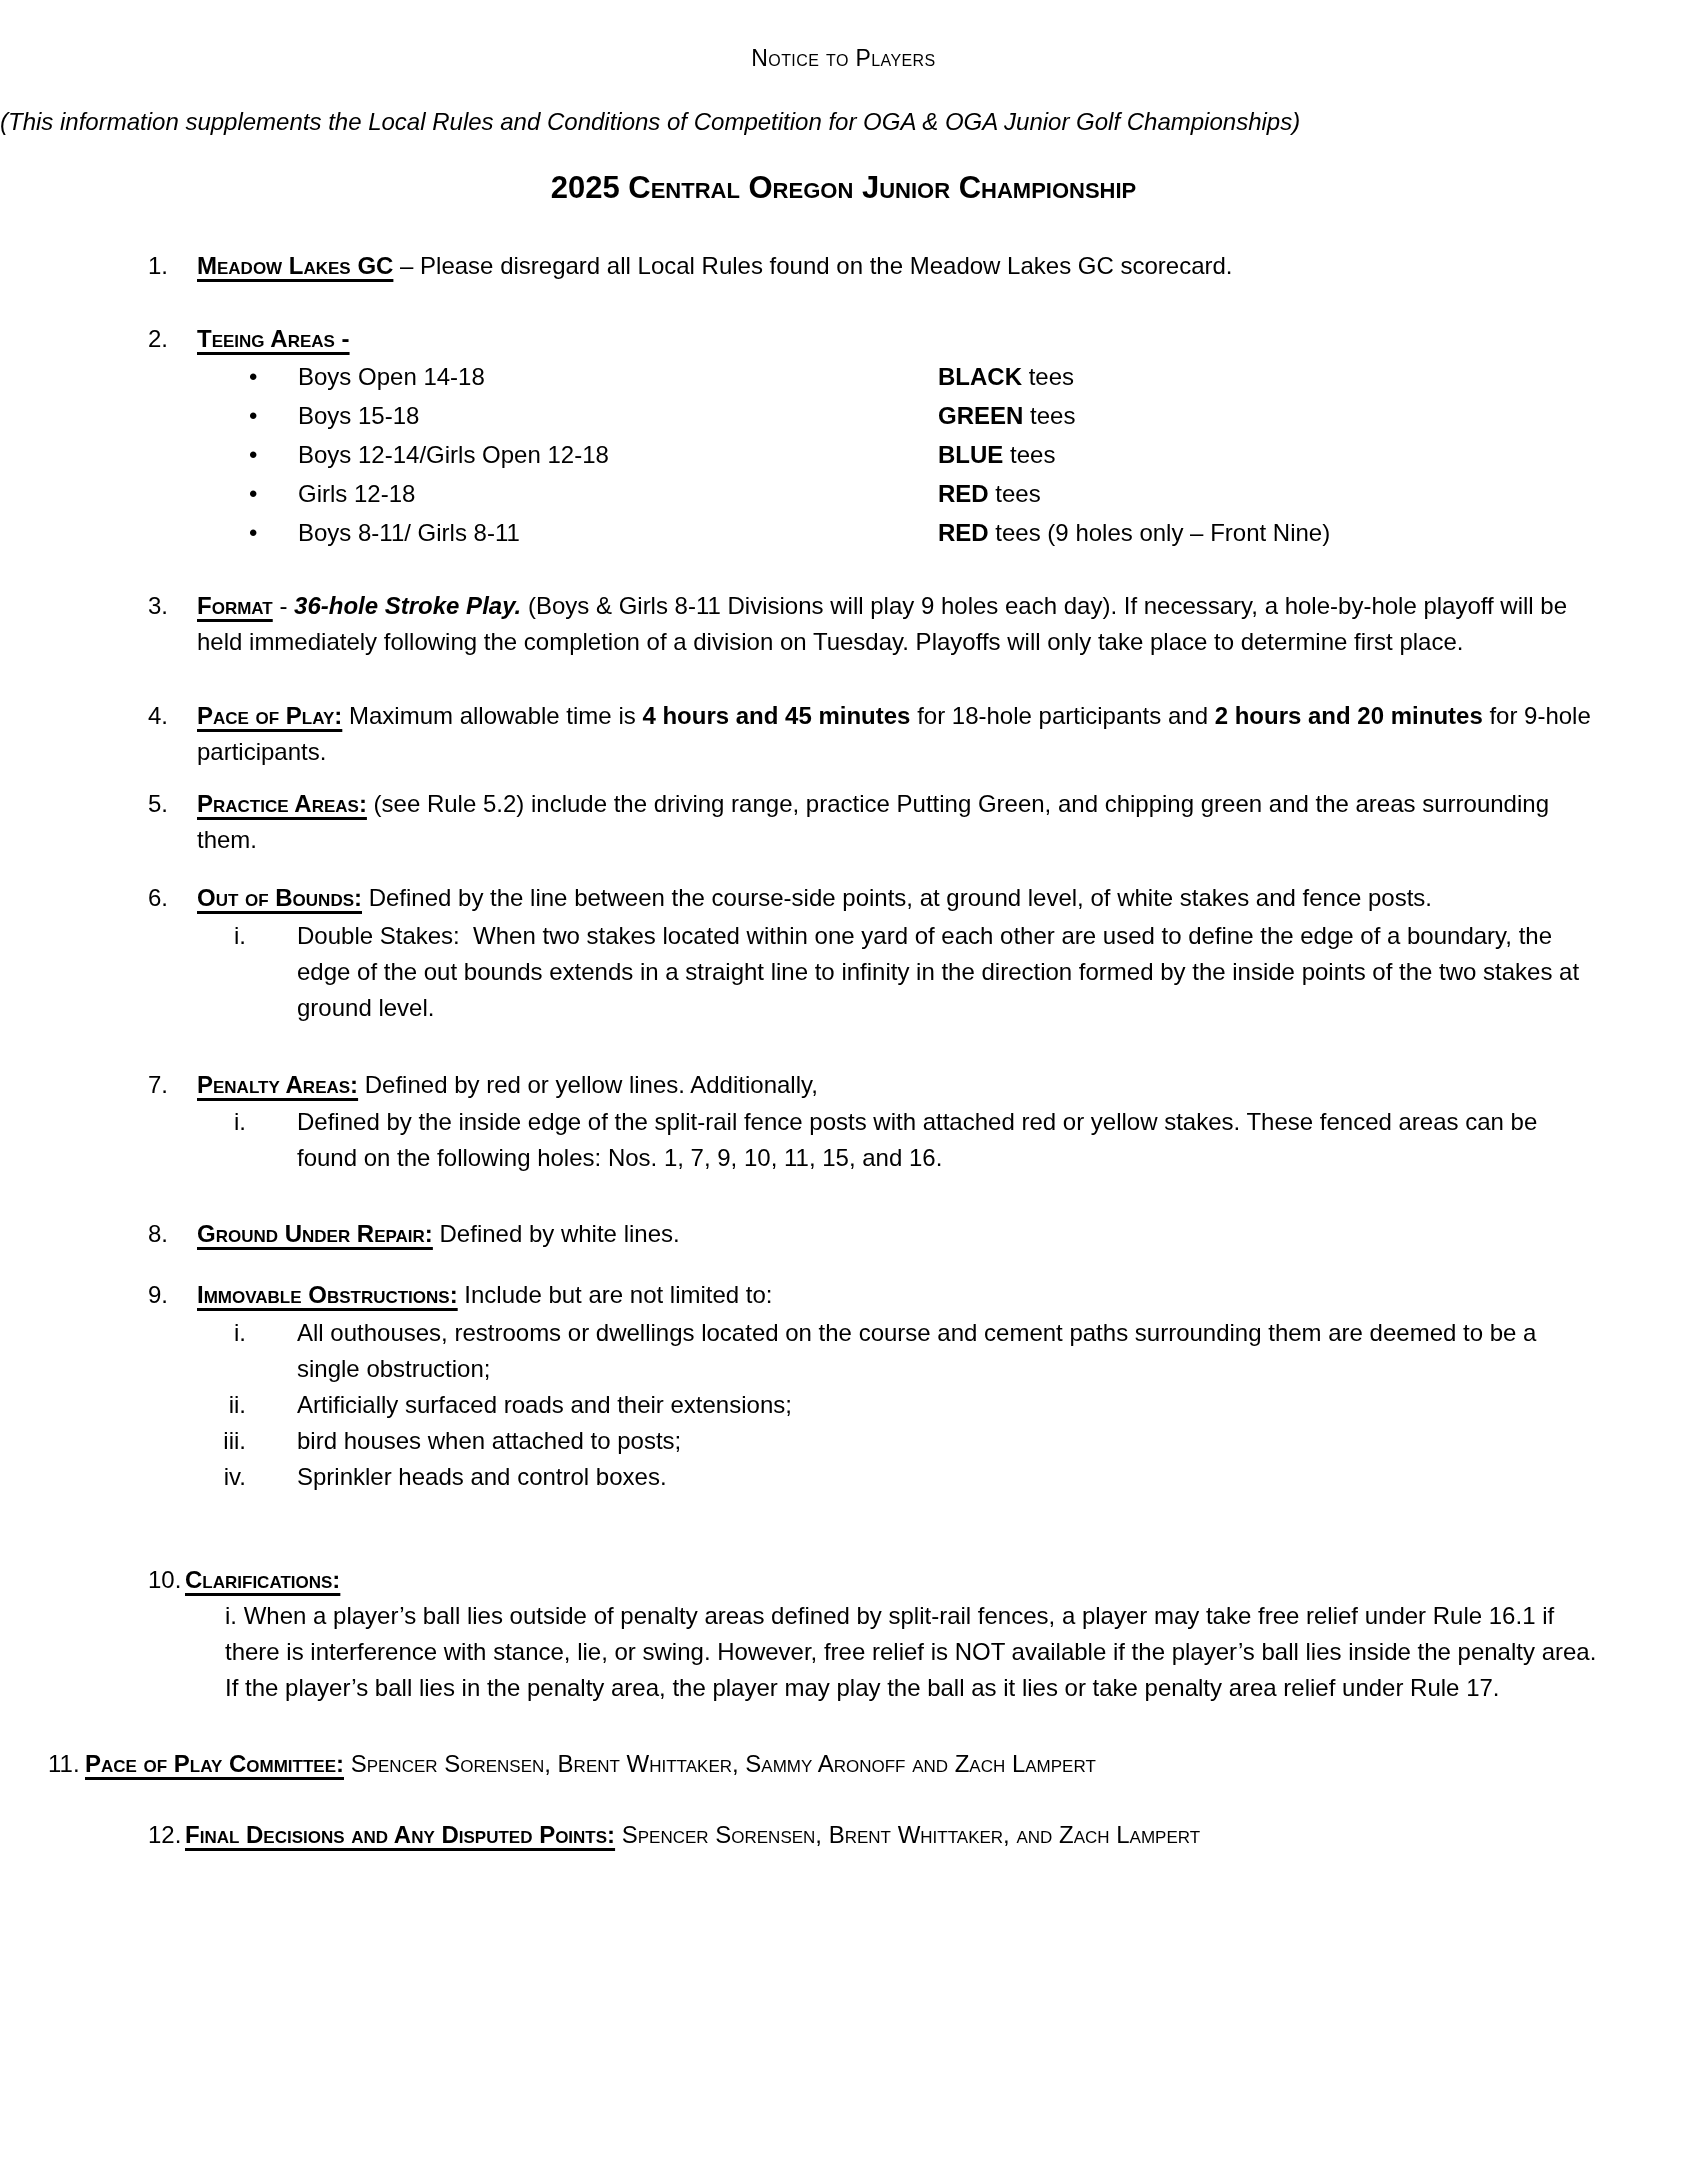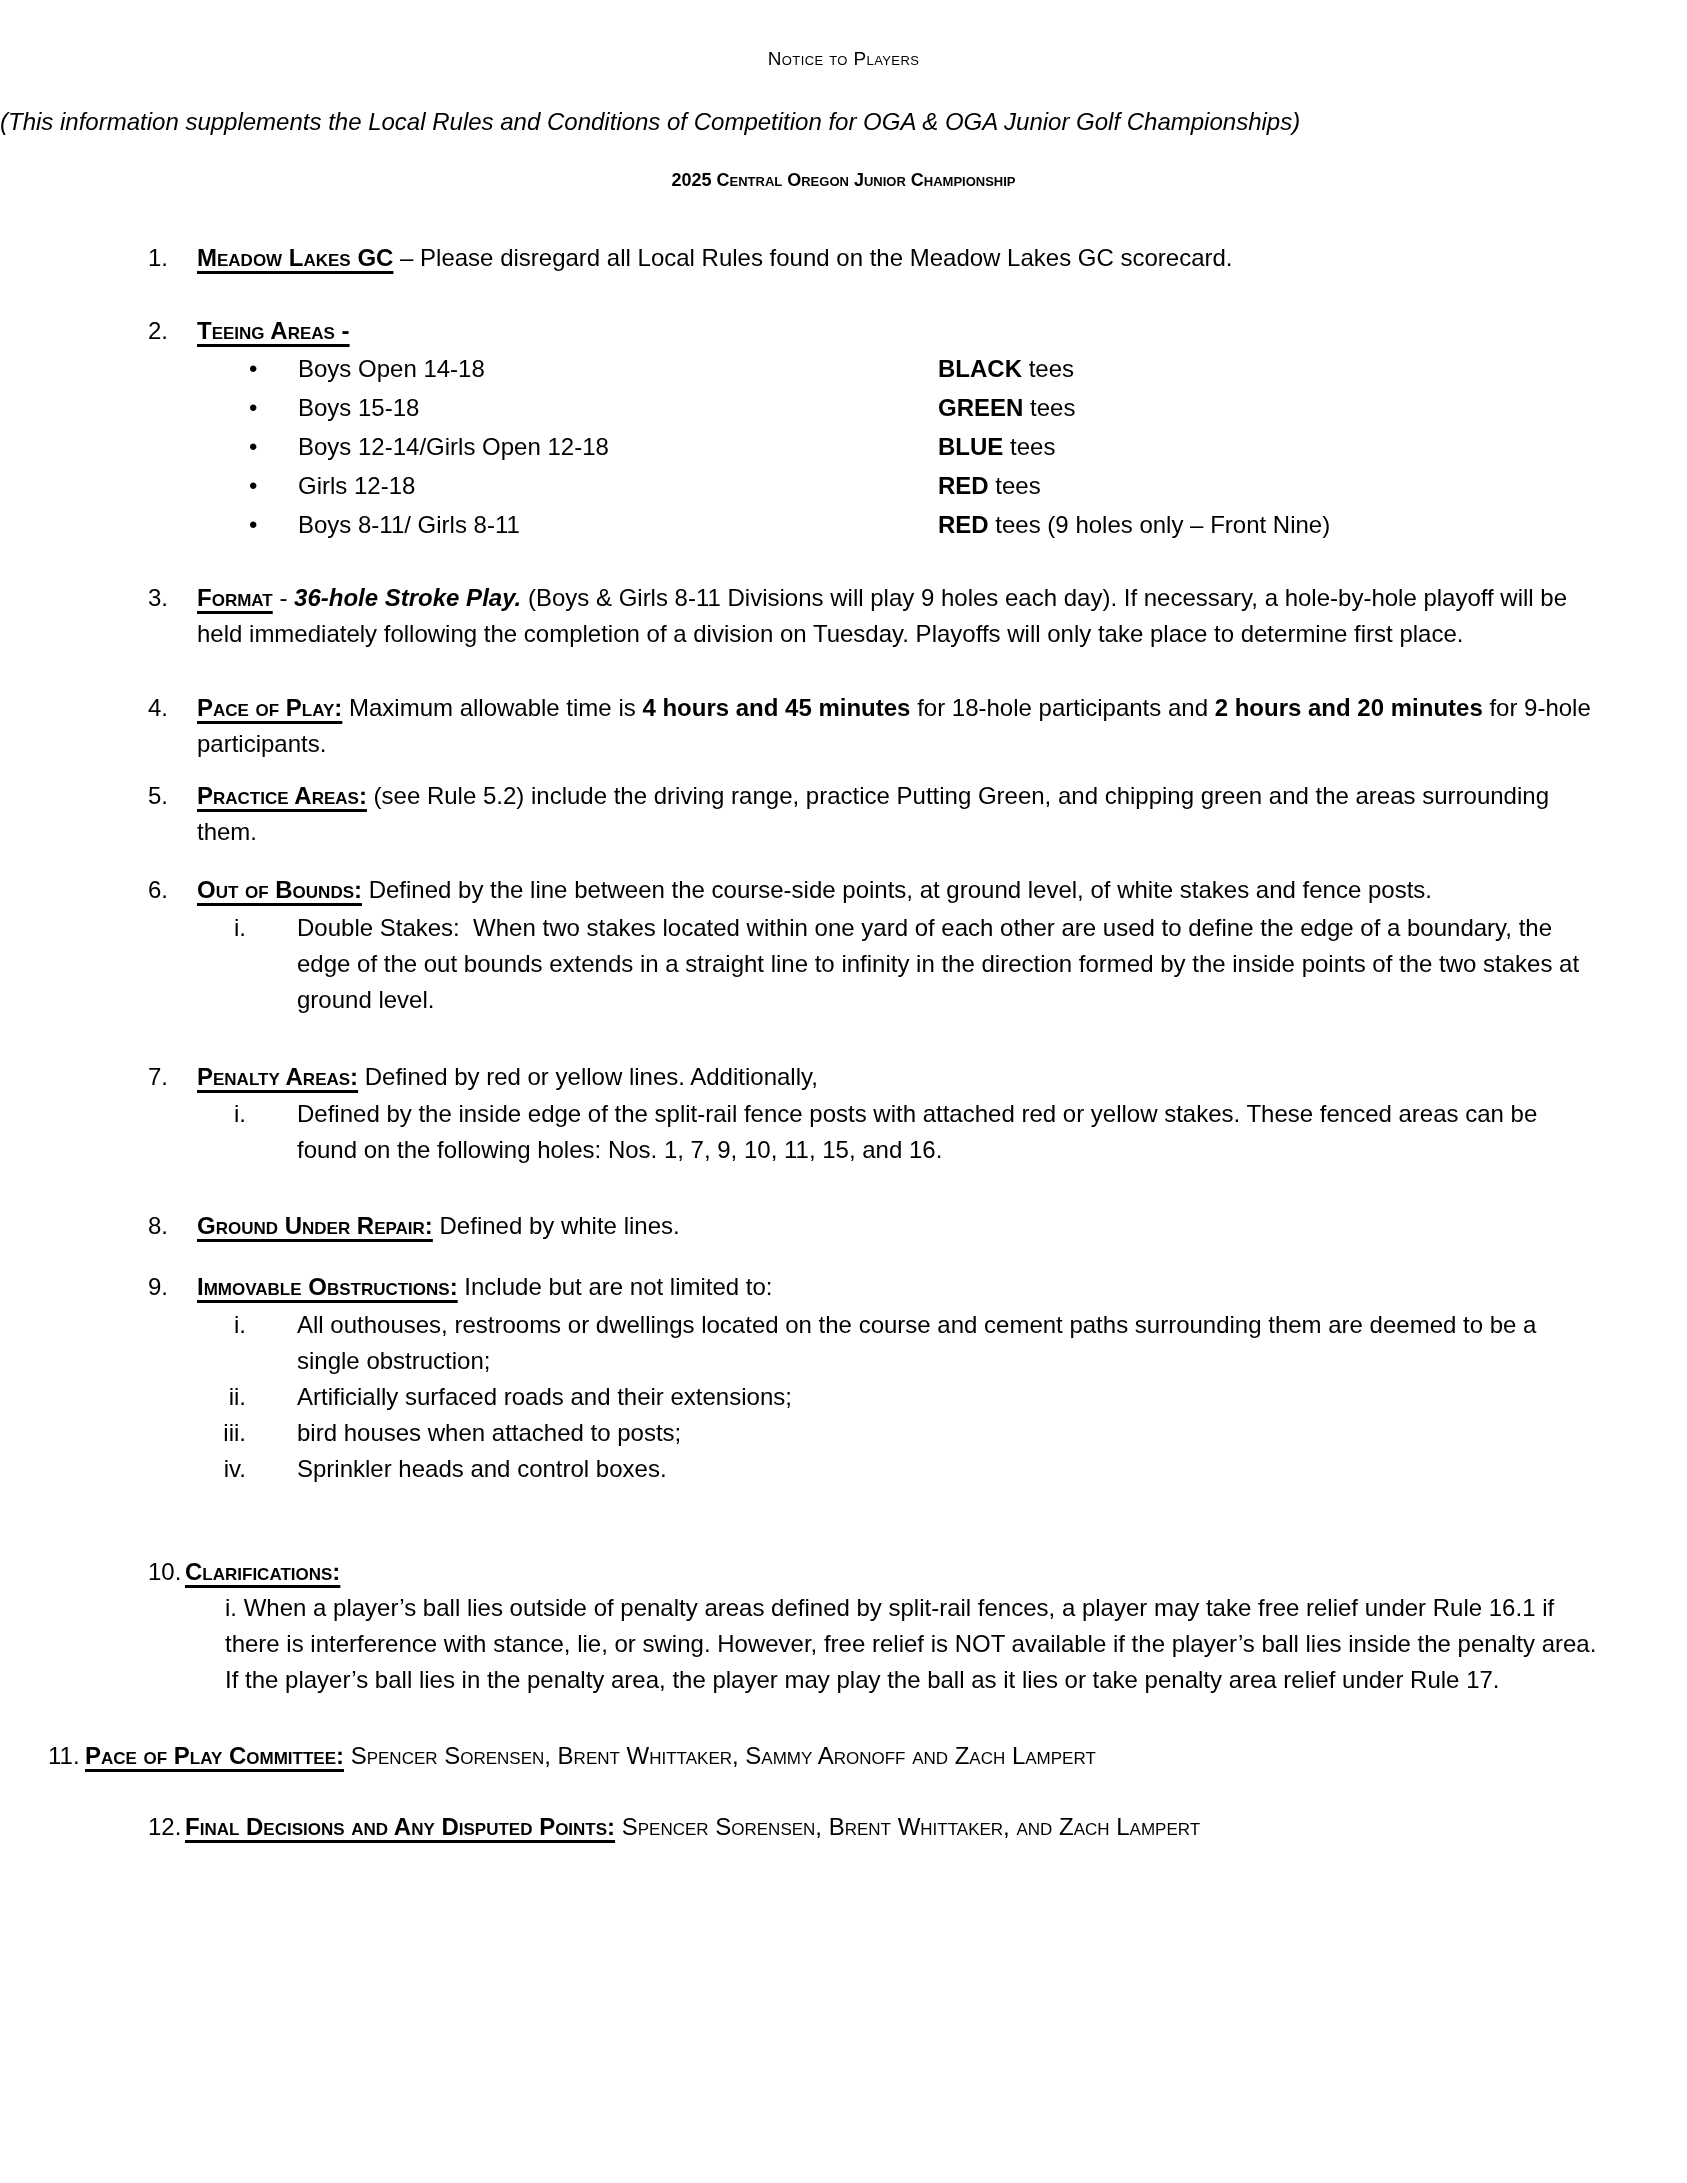--- a/index.html
+++ b/index.html
@@ -4,23 +4,23 @@
 <style>
   html,body{margin:0;padding:0;}
   body{
     width:1687px;height:2183px;background:#ffffff;color:#000000;
     font-family:"Liberation Sans","DejaVu Sans",sans-serif;
     font-size:24px;line-height:36px;
   }
   .page{width:1687px;height:2183px;overflow:hidden;box-sizing:border-box;}
   [data-bind]{white-space:pre-wrap;}
   .sc{font-variant:small-caps;}
-  .doc-title{margin-top:40px;text-align:center;font-size:19px;line-height:37px;font-variant:small-caps;letter-spacing:0.4px;}
+  .doc-title{margin-top:40px;text-align:center;font-size:23px;line-height:37px;font-variant:small-caps;letter-spacing:0.4px;}
   .doc-subtitle{margin-top:26px;font-style:italic;font-size:24px;line-height:37px;}
-  .event-title{margin-top:20px;text-align:center;font-weight:700;font-size:18px;line-height:40px;font-variant:small-caps;}
+  .event-title{margin-top:28px;text-align:center;font-weight:700;font-size:31px;line-height:40px;font-variant:small-caps;}
   .item{display:flex;margin:37px 84px 0 148px;}
   .num{flex:0 0 49px;}
   .num-wide{flex:0 0 37px;}
   .content{flex:1;min-width:0;}
   .hd{font-weight:700;font-variant:small-caps;text-decoration:underline;text-decoration-thickness:2.5px;text-underline-offset:5px;}
   .bi{font-weight:700;font-style:italic;}
   .b{font-weight:700;}
   .tee-row{display:flex;line-height:39px;}
   .bullet{flex:0 0 101px;box-sizing:border-box;padding-left:52px;}
   .division{flex:0 0 640px;}

